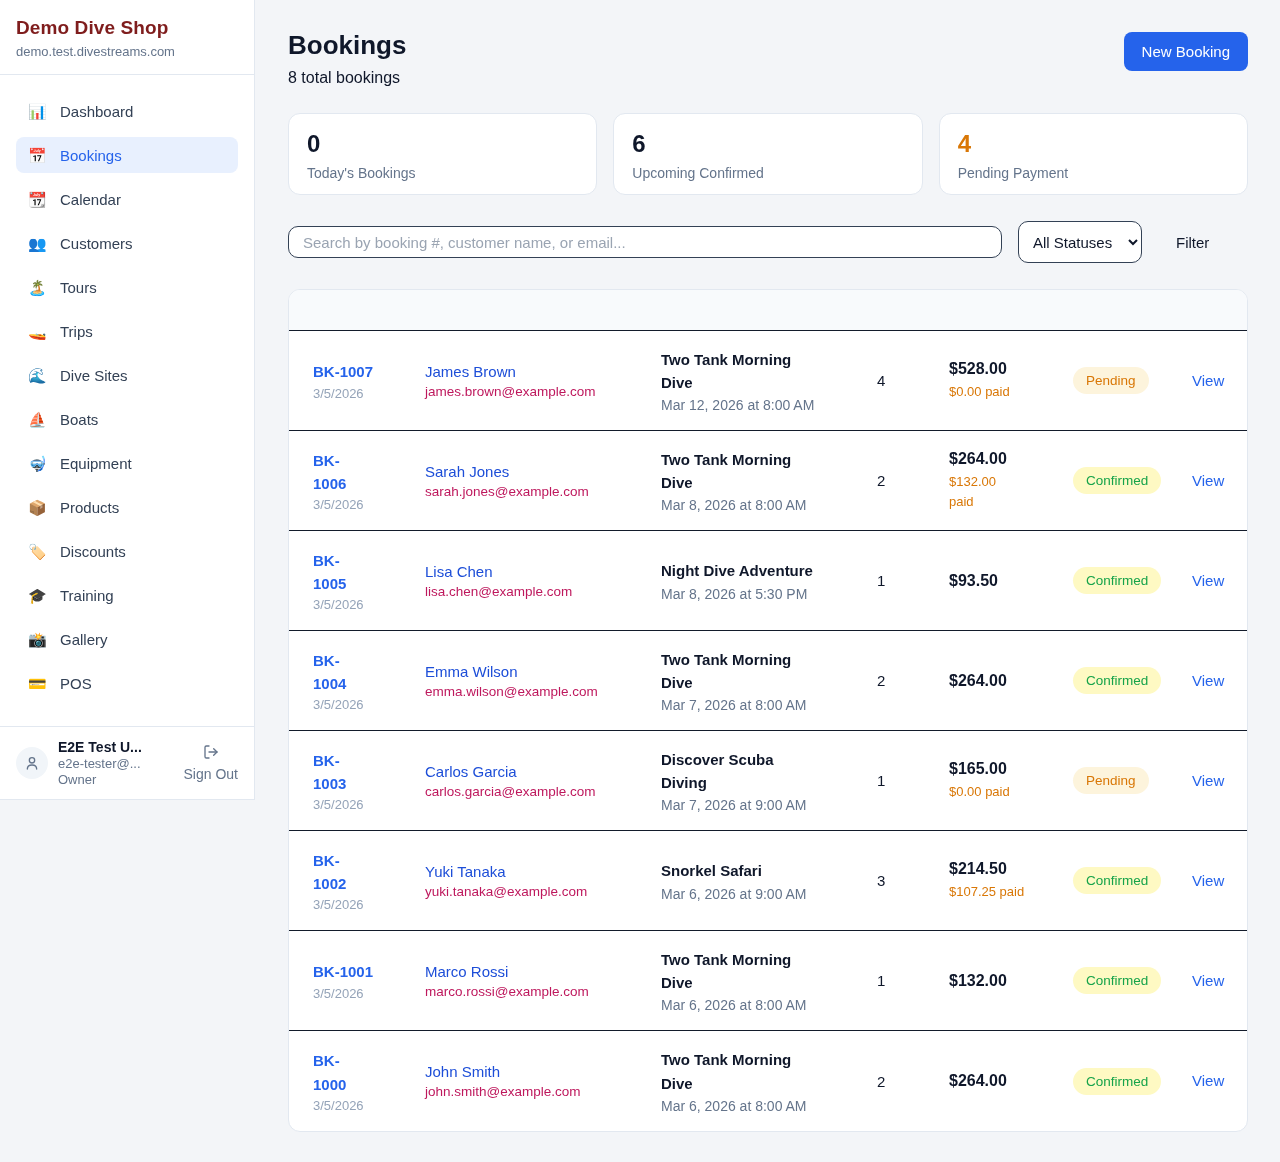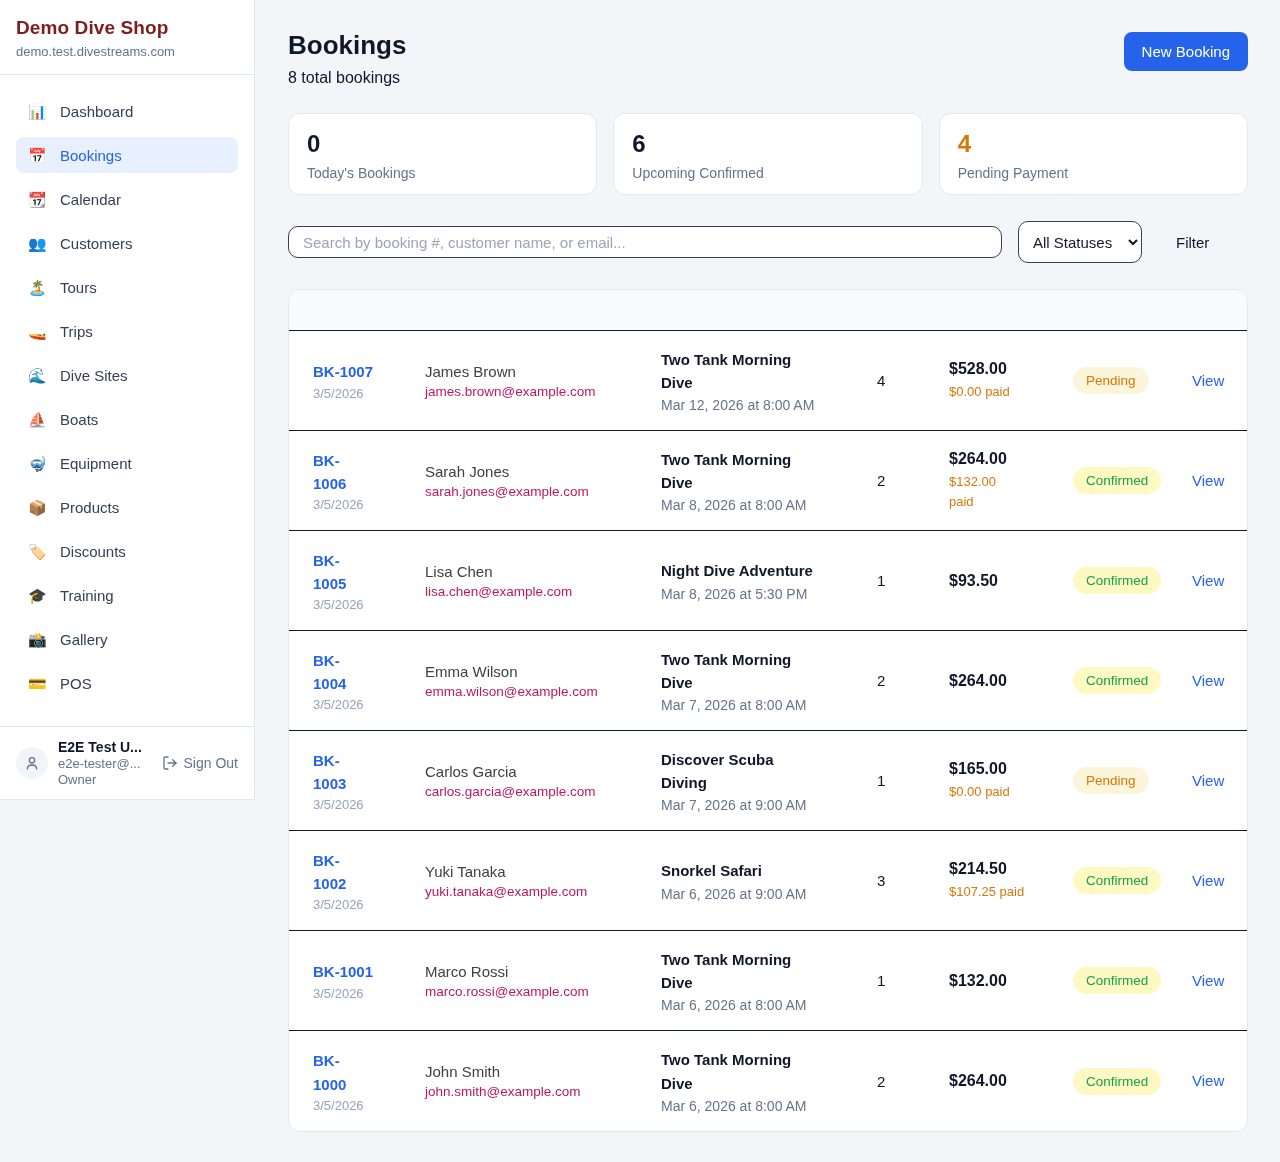--- a/index.html
+++ b/index.html
@@ -31,21 +31,21 @@
     border-top:1px solid #e2e8f0; padding:12px 16px;
     display:flex; align-items:center; gap:10px;
   }
   .avatar {
     width:32px; height:32px; border-radius:50%; background:#f1f5f9;
     display:flex; align-items:center; justify-content:center; flex:0 0 32px;
   }
   .user-meta { flex:1 1 auto; min-width:0; }
   .user-name { font-size:14px; font-weight:700; color:#0f172a; white-space:nowrap; }
   .user-email, .user-role { font-size:13px; color:#64748b; margin-top:1px; white-space:nowrap; }
-  .signout { display:flex; align-items:center; gap:6px; color:#64748b; font-size:14px; cursor:pointer; white-space:nowrap; }
+  .signout { display:flex; align-items:center; gap:6px; color:#64748b; font-size:14px; cursor:pointer; white-space:nowrap;flex-direction:column; }
   
   .main { position:absolute; left:255px; top:0; width:1025px; padding:30px 32px 30px 33px; }
   .page-head { display:flex; align-items:flex-start; justify-content:space-between; }
   .page-title { font-size:26px; font-weight:700; color:#0f172a; }
   .page-subtitle { font-size:16px; color:#0f172a; margin-top:8px; }
   .btn-primary {
     background:#2563eb; color:#ffffff; border:none; border-radius:8px;
     font-family:inherit; font-size:15px; font-weight:500;
     padding:11px 18px; cursor:pointer; margin-top:2px;
   }
@@ -79,21 +79,21 @@
     display:grid;
     grid-template-columns:112px 236px 216px 72px 124px 119px minmax(36px,1fr);
     align-items:center; padding:0 20px 0 24px;
   }
   .thead { background:#f8fafc; height:41px; border-bottom:1px solid #131c2b; }
   .th { font-size:14.5px; color:#475569; font-weight:400; }
   .trow { min-height:100px; padding:14px 20px 14px 24px; border-bottom:1px solid #131c2b; }
   .trow:last-child { border-bottom:none; }
   .booking-id { color:#2563eb; font-weight:600; font-size:15px; white-space:pre-line; line-height:1.55; text-decoration:none; display:inline-block; }
   .booking-date { font-size:13px; color:#94a3b8; margin-top:2px; }
-  .cust-name { font-size:15px; color:#404040; }
+  .cust-name { font-size:15px; color:#1d4ed8; }
   .cust-email { font-size:13.5px; color:#be185d; margin-top:4px; }
   .trip-name { font-size:15px; font-weight:600; color:#0f172a; white-space:pre-line; line-height:1.55; }
   .trip-date { font-size:14px; color:#64748b; margin-top:3px; }
   .pax { font-size:15px; color:#0f172a; }
   .total { font-size:16px; font-weight:700; color:#0f172a; }
   .paid { font-size:13px; color:#d97706; margin-top:4px; white-space:pre-line; line-height:1.5; }
   .badge {
     display:inline-block; padding:6px 13px; border-radius:999px; font-size:13.5px;
   }
   .badge.pending { background:#fdf4dc; color:#d97706; }

